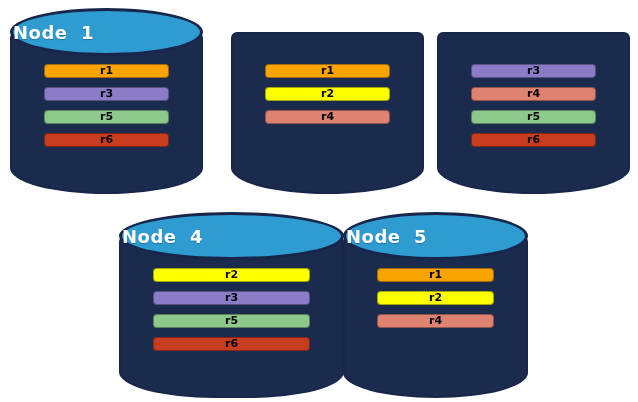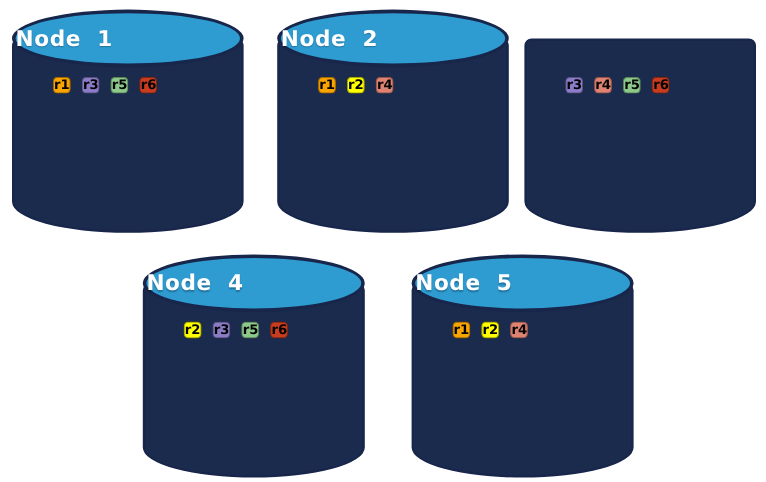--- a/index.html
+++ b/index.html
@@ -50,21 +50,21 @@
     letter-spacing: 0.5px;
     white-space: pre;
     text-shadow: 0 1px 1px rgba(0,0,0,0.25);
   }
   .bars {
     position: absolute;
     top: 56px;
     left: 34px;
     right: 34px;
     display: flex;
-    flex-direction: row;
+    flex-direction: column;
     gap: 9px;
     z-index: 3;
   }
   .bar {
     height: 14px;
     border: 1px solid rgba(0,0,0,0.35);
     border-radius: 4px;
     display: flex;
     align-items: center;
     justify-content: center;
@@ -97,23 +97,20 @@
         <div class="bar" style="background: rgb(141, 201, 139);">
           <span>r5</span>
         </div>
         <div class="bar" style="background: rgb(200, 61, 32);">
           <span>r6</span>
         </div>
       </div>
     </div>
     <div class="cylinder" style="left: 231px; top: 8px; width: 193px; height: 186px;">
       <div class="cyl-body"></div>
-      <div class="cyl-top">
-        <span class="node-label">Node  2</span>
-      </div>
       <div class="bars">
         <div class="bar" style="background: rgb(249, 164, 0);">
           <span>r1</span>
         </div>
         <div class="bar" style="background: rgb(255, 255, 0);">
           <span>r2</span>
         </div>
         <div class="bar" style="background: rgb(222, 130, 114);">
           <span>r4</span>
         </div>
@@ -129,21 +126,21 @@
           <span>r4</span>
         </div>
         <div class="bar" style="background: rgb(141, 201, 139);">
           <span>r5</span>
         </div>
         <div class="bar" style="background: rgb(200, 61, 32);">
           <span>r6</span>
         </div>
       </div>
     </div>
-    <div class="cylinder" style="left: 119px; top: 212px; width: 185px; height: 186px;">
+    <div class="cylinder" style="left: 119px; top: 212px; width: 185px; height: 186px; padding-left: 40px;">
       <div class="cyl-body"></div>
       <div class="cyl-top">
         <span class="node-label">Node  4</span>
       </div>
       <div class="bars">
         <div class="bar" style="background: rgb(255, 255, 0);">
           <span>r2</span>
         </div>
         <div class="bar" style="background: rgb(139, 124, 200);">
           <span>r3</span>

